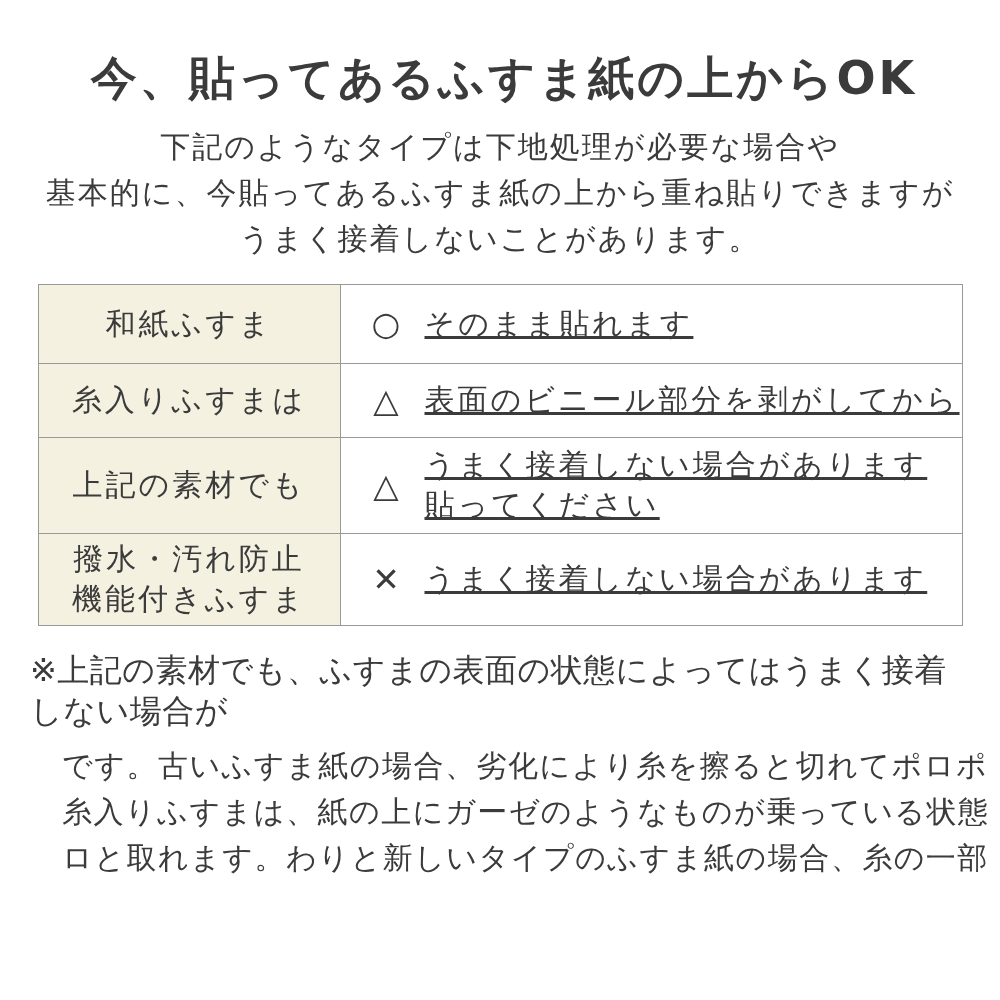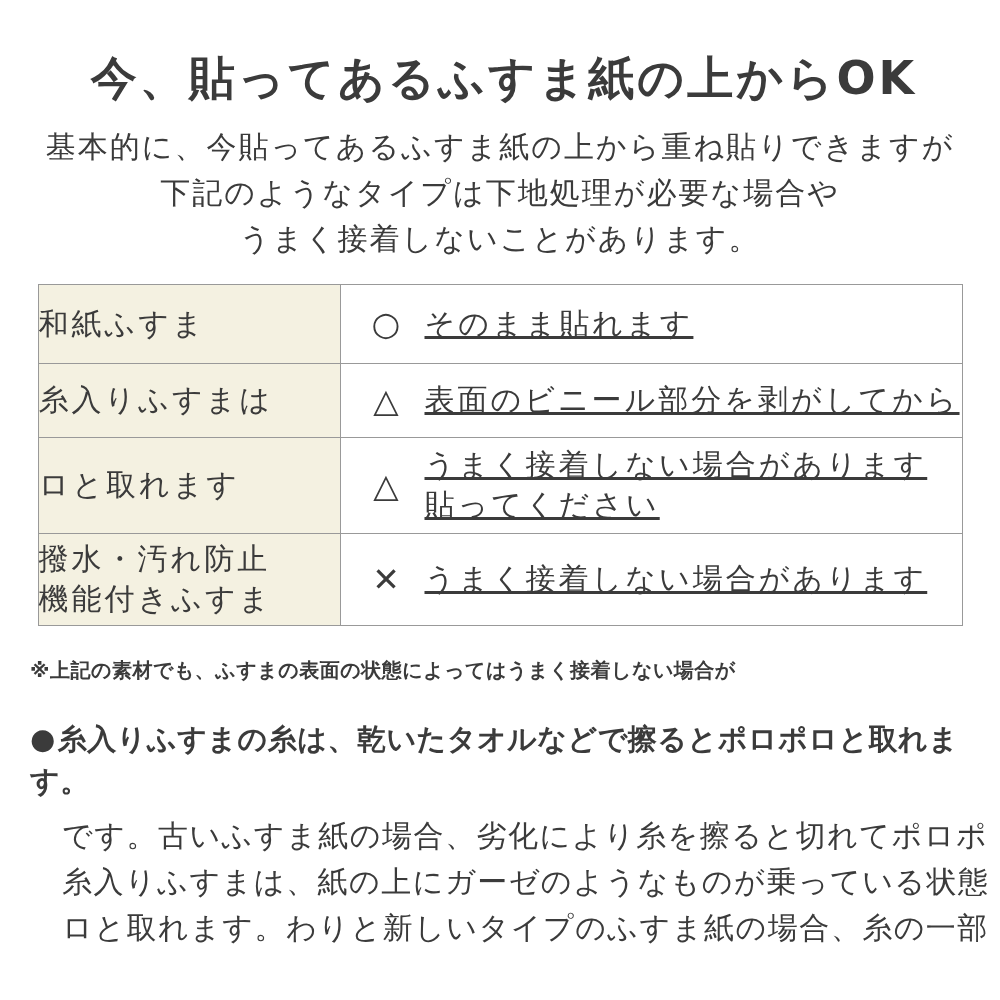--- a/index.html
+++ b/index.html
@@ -46,20 +46,21 @@
   }
   table.compat td{
     border:1px solid var(--table-border);
     font-size:30px;
     letter-spacing:3px;
     vertical-align:middle;
   }
   td.type{
     width:302px;
     background:var(--type-cell-bg);
+    text-align:center;
     line-height:40px;
   }
   td.desc{background:#ffffff;}
   .desc-inner{
     display:flex;
     align-items:center;
     padding-left:26px;
   }
   .symbol{
     display:inline-block;
@@ -70,24 +71,23 @@
     margin-right:16px;
   }
   .desc-text{line-height:40px;text-decoration:underline;}
   tr.r1 td{height:79px;}
   tr.r2 td{height:74px;}
   tr.r3 td{height:96px;}
   tr.r4 td{height:92px;}
 
   .footnote{
     margin:24px 20px 0 30px;
-    font-size:20px;
+    font-size:32px;
     line-height:41px;
     letter-spacing:0.5px;
-    font-weight:bold;
   }
   .footnote .cont{padding-left:28px;}
 
   .thread-heading{
     margin:27px 0 0 30px;
     font-size:29px;
     font-weight:bold;
     letter-spacing:0.5px;
     line-height:42px;
   }
@@ -101,22 +101,22 @@
   }
 </style>
 </head>
 <body>
 
 <div class="page">
 
   <h1 class="title">今、貼ってあるふすま紙の上からOK</h1>
 
   <div class="intro">
+    <div>下記のようなタイプは下地処理が必要な場合や</div>
     <div>基本的に、今貼ってあるふすま紙の上から重ね貼りできますが</div>
-    <div>下記のようなタイプは下地処理が必要な場合や</div>
     <div>うまく接着しないことがあります。</div>
   </div>
 
   <table class="compat">
     <tbody>
       <tr class="r1">
         <td class="type">
           <div>和紙ふすま</div>
         </td>
         <td class="desc">
@@ -136,21 +136,21 @@
           <div class="desc-inner">
             <span class="symbol">△</span>
             <div class="desc-text">
               <div>表面のビニール部分を剥がしてから</div>
             </div>
           </div>
         </td>
       </tr>
       <tr class="r3">
         <td class="type">
-          <div>ロと取れます</div>
+          <div>上記の素材でも</div>
         </td>
         <td class="desc">
           <div class="desc-inner">
             <span class="symbol">△</span>
             <div class="desc-text">
               <div>うまく接着しない場合があります</div>
               <div>貼ってください</div>
             </div>
           </div>
         </td>
@@ -169,23 +169,20 @@
           </div>
         </td>
       </tr>
     </tbody>
   </table>
 
   <div class="footnote">
     <div><span>※</span><span>上記の素材でも、ふすまの表面の状態によってはうまく接着しない場合が</span></div>
   </div>
 
-  <div class="thread-heading">
-    <span class="bullet">●</span><span>糸入りふすまの糸は、乾いたタオルなどで擦るとポロポロと取れます。</span>
-  </div>
 
   <div class="thread-body">
     <div>です。古いふすま紙の場合、劣化により糸を擦ると切れてポロポ</div>
     <div>糸入りふすまは、紙の上にガーゼのようなものが乗っている状態</div>
     <div>ロと取れます。わりと新しいタイプのふすま紙の場合、糸の一部</div>
 
   </div>
 
 </div>
 

